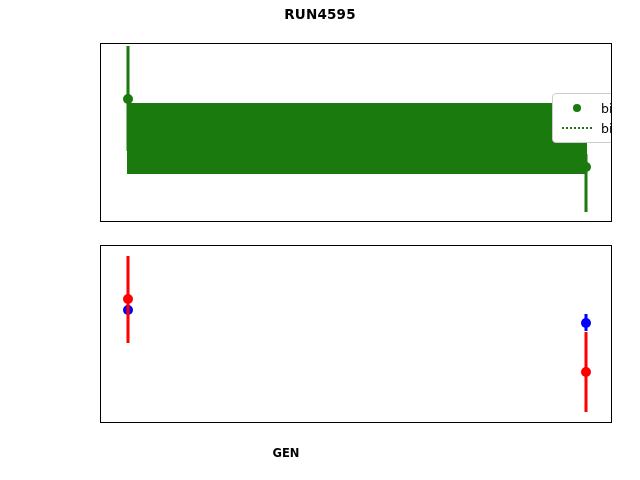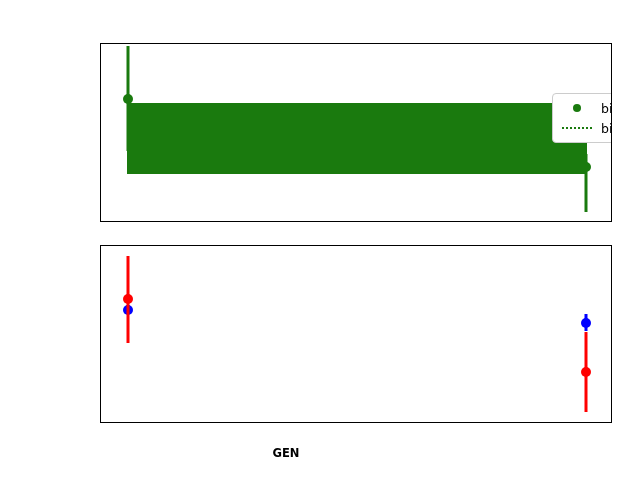--- a/index.html
+++ b/index.html
@@ -39,20 +39,21 @@
   .dotkey{width:8px;height:8px;border-radius:50%;display:block;}
   .dashkey{width:30px;height:0;border-top:2.2px dotted #1a7a0e;display:block;}
 
   #legend-top{left:451px;top:49px;}
 </style>
 </head>
 <body>
 
 <div id="fig">
 
+  <div class="title">RUN4595</div>
 
   <div class="axes" id="axes-top">
     <div id="top-marks">
         <div class="tick-mark-y" style="top: 30.4372px;"></div>
         <div class="tick-mark-y" style="top: 66.6721px;"></div>
         <div class="tick-mark-y" style="top: 102.907px;"></div>
         <div class="tick-mark-y" style="top: 139.142px;"></div>
         <div class="tick-mark-y" style="top: 175.377px;"></div>
         <div class="tick-mark-x" style="left: 27.4286px;"></div>
         <div class="tick-mark-x" style="left: 484.571px;"></div>

